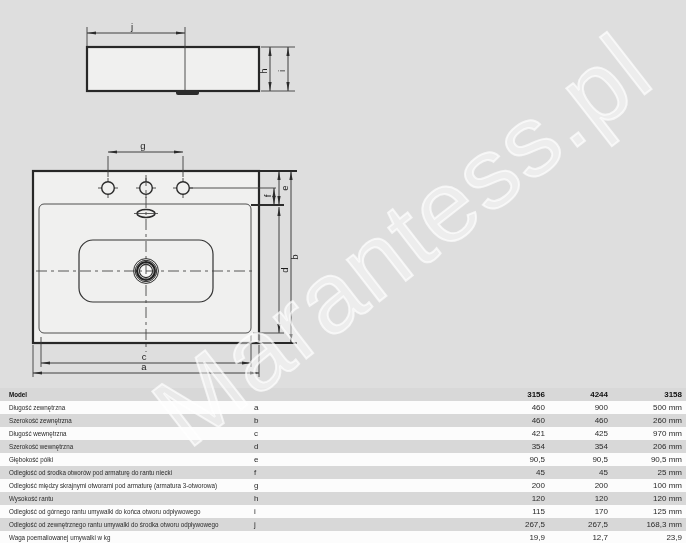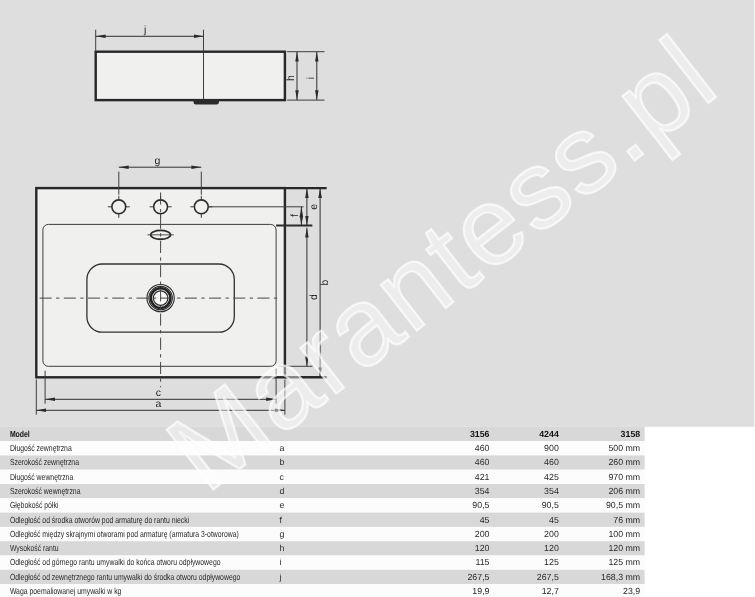--- a/index.html
+++ b/index.html
@@ -21,21 +21,21 @@
   .mid{stroke:#333333;stroke-width:1.2;fill:none;}
   .dim{stroke:#2e2e2e;stroke-width:0.9;fill:none;
        marker-start:url(#arr);marker-end:url(#arr);}
   .dashdot{stroke:#454545;stroke-width:0.9;stroke-dasharray:11 4 3 4;fill:none;}
   .hole{fill:#f0f0ef;stroke:#2b2b2b;stroke-width:1.4;}
   .dlabel{font-family:"Liberation Sans",sans-serif;font-size:9.5px;
           fill:#1e1e1e;text-anchor:middle;}
 
   
   .spec-table{position:absolute;left:0;top:388px;width:686px;}
-  .row{position:relative;width:586px;height:13px;line-height:13px;
+  .row{position:relative;width:686px;height:13px;line-height:13px;
        font-size:8px;color:#2a2a2a;}
   .row:nth-child(odd){background:#d8d8d8;}
   .row:nth-child(even){background:#fcfcfc;}
   .row.header{font-weight:bold;color:#111111;}
   .c-label{position:absolute;left:9px;top:0;white-space:nowrap;
            transform:scaleX(0.78);transform-origin:0 50%;}
   .c-letter{position:absolute;left:254px;top:0;}
   .c-v{position:absolute;top:0;white-space:nowrap;}
   .c-v1{right:141px;text-align:right;}
   .c-v2{right:78px;}
@@ -186,41 +186,41 @@
       <span class="c-letter">e</span>
       <span class="c-v c-v1">90,5</span>
       <span class="c-v c-v2">90,5</span>
       <span class="c-v c-v3">90,5 mm</span>
     </div>
     <div class="row">
       <span class="c-label">Odległość od środka otworów pod armaturę do rantu niecki</span>
       <span class="c-letter">f</span>
       <span class="c-v c-v1">45</span>
       <span class="c-v c-v2">45</span>
-      <span class="c-v c-v3">76 mm</span>
+      <span class="c-v c-v3">25 mm</span>
     </div>
     <div class="row">
       <span class="c-label">Odległość między skrajnymi otworami pod armaturę (armatura 3-otworowa)</span>
       <span class="c-letter">g</span>
       <span class="c-v c-v1">200</span>
       <span class="c-v c-v2">200</span>
       <span class="c-v c-v3">100 mm</span>
     </div>
     <div class="row">
       <span class="c-label">Wysokość rantu</span>
       <span class="c-letter">h</span>
       <span class="c-v c-v1">120</span>
       <span class="c-v c-v2">120</span>
       <span class="c-v c-v3">120 mm</span>
     </div>
     <div class="row">
       <span class="c-label">Odległość od górnego rantu umywalki do końca otworu odpływowego</span>
       <span class="c-letter">i</span>
       <span class="c-v c-v1">115</span>
-      <span class="c-v c-v2">125</span>
+      <span class="c-v c-v2">170</span>
       <span class="c-v c-v3">125 mm</span>
     </div>
     <div class="row">
       <span class="c-label">Odległość od zewnętrznego rantu umywalki do środka otworu odpływowego</span>
       <span class="c-letter">j</span>
       <span class="c-v c-v1">267,5</span>
       <span class="c-v c-v2">267,5</span>
       <span class="c-v c-v3">168,3 mm</span>
     </div>
     <div class="row">

